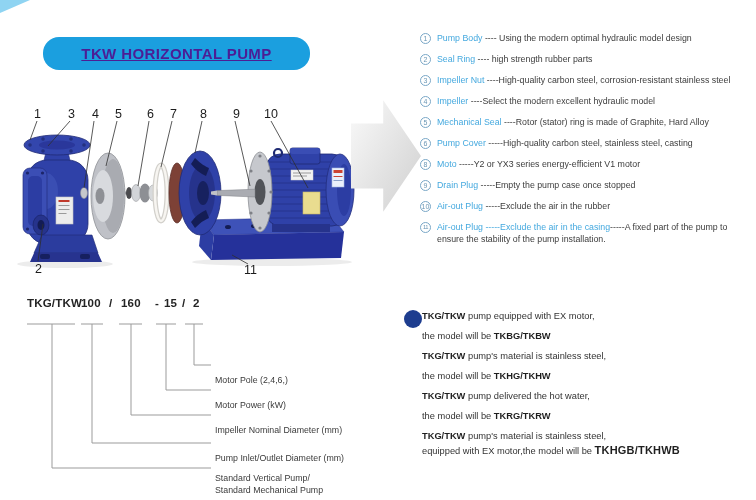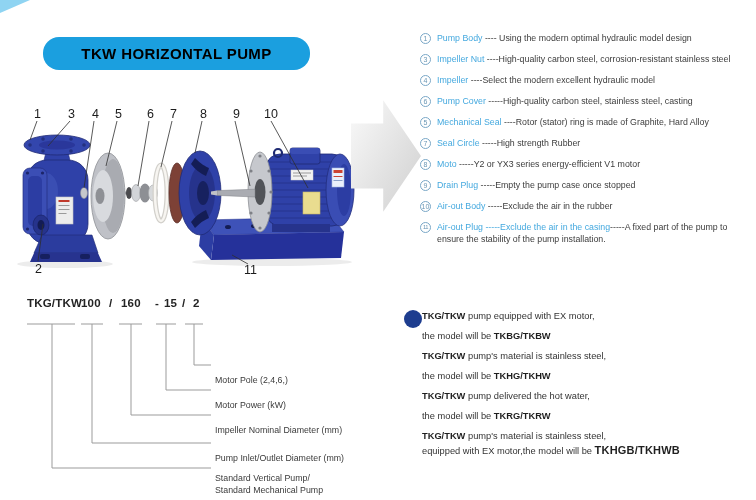--- a/index.html
+++ b/index.html
@@ -7,21 +7,21 @@
   #page{position:relative;width:756px;height:500px;background:#ffffff;overflow:hidden;
         font-family:"Liberation Sans", sans-serif;color:#3c3c3c;}
 
   
   .corner-wedge{position:absolute;left:0;top:0;width:30px;height:13px;background:#8fd4f2;
         clip-path:polygon(0 0,100% 0,0 100%);}
 
   
   .banner{position:absolute;left:43px;top:37px;width:267px;height:33px;background:#1b9fdf;
         border-radius:16px;display:flex;align-items:center;justify-content:center;}
-  .banner span{color:#000000;font-weight:bold;font-size:15px;letter-spacing:.4px;}
+  .banner span{color:#4c1d95;font-weight:bold;font-size:15px;letter-spacing:.4px;text-decoration:underline;}
 
   
   .diagram{position:absolute;left:10px;top:96px;width:348px;height:196px;}
   .diagram text{font-family:"Liberation Sans",sans-serif;font-size:12.5px;fill:#1c1c1c;}
   .leader{stroke:#2f2f2f;stroke-width:.8;fill:none;}
 
   
   .flow-arrow{position:absolute;left:351px;top:98px;width:70px;height:116px;
         background:linear-gradient(120deg,#fafafa 0%,#cfcfcf 100%);
         clip-path:polygon(0% 22%,46% 22%,46% 2%,100% 50%,46% 98%,46% 78%,0% 78%);}
@@ -209,50 +209,50 @@
   </svg>
 
   <div class="flow-arrow"></div>
 
   <div class="parts-legend">
     <div class="part-item">
       <span class="pnum">1</span>
       <span class="pname">Pump Body</span><span class="pdesc"> ---- Using the modern optimal hydraulic model design</span>
     </div>
     <div class="part-item">
+      <span class="pnum">2</span>
+      <span class="pname">Seal Ring</span><span class="pdesc"> ---- high strength rubber parts</span>
+    </div>
+    <div class="part-item">
       <span class="pnum">3</span>
       <span class="pname">Impeller Nut</span><span class="pdesc"> ----High-quality carbon steel, corrosion-resistant stainless steel</span>
     </div>
     <div class="part-item">
       <span class="pnum">4</span>
       <span class="pname">Impeller</span><span class="pdesc"> ----Select the modern excellent hydraulic model</span>
     </div>
     <div class="part-item">
+      <span class="pnum">5</span>
+      <span class="pname">Mechanical Seal</span><span class="pdesc"> ----Rotor (stator) ring is made of Graphite, Hard Alloy</span>
+    </div>
+    <div class="part-item">
       <span class="pnum">6</span>
       <span class="pname">Pump Cover</span><span class="pdesc"> -----High-quality carbon steel, stainless steel, casting</span>
     </div>
     <div class="part-item">
-      <span class="pnum">5</span>
-      <span class="pname">Mechanical Seal</span><span class="pdesc"> ----Rotor (stator) ring is made of Graphite, Hard Alloy</span>
-    </div>
-    <div class="part-item">
-      <span class="pnum">7</span>
-      <span class="pname">Seal Circle</span><span class="pdesc"> -----High strength Rubber</span>
-    </div>
-    <div class="part-item">
       <span class="pnum">8</span>
       <span class="pname">Moto</span><span class="pdesc"> -----Y2 or YX3 series energy-efficient V1 motor</span>
     </div>
     <div class="part-item">
       <span class="pnum">9</span>
       <span class="pname">Drain Plug</span><span class="pdesc"> -----Empty the pump case once stopped</span>
     </div>
     <div class="part-item">
       <span class="pnum">10</span>
-      <span class="pname">Air-out Body</span><span class="pdesc"> -----Exclude the air in the rubber</span>
+      <span class="pname">Air-out Plug</span><span class="pdesc"> -----Exclude the air in the rubber</span>
     </div>
     <div class="part-item">
       <span class="pnum">11</span>
       <span class="pname">Air-out Plug -----Exclude the air in the casing</span><span class="pdesc">-----A fixed part of the pump to ensure the stability of the pump installation.</span>
     </div>
   </div>
 
   <div class="model-block">
     <svg width="372" height="205" viewBox="0 0 372 205">
       <g stroke="#9b9b9b" stroke-width="1" fill="none">

